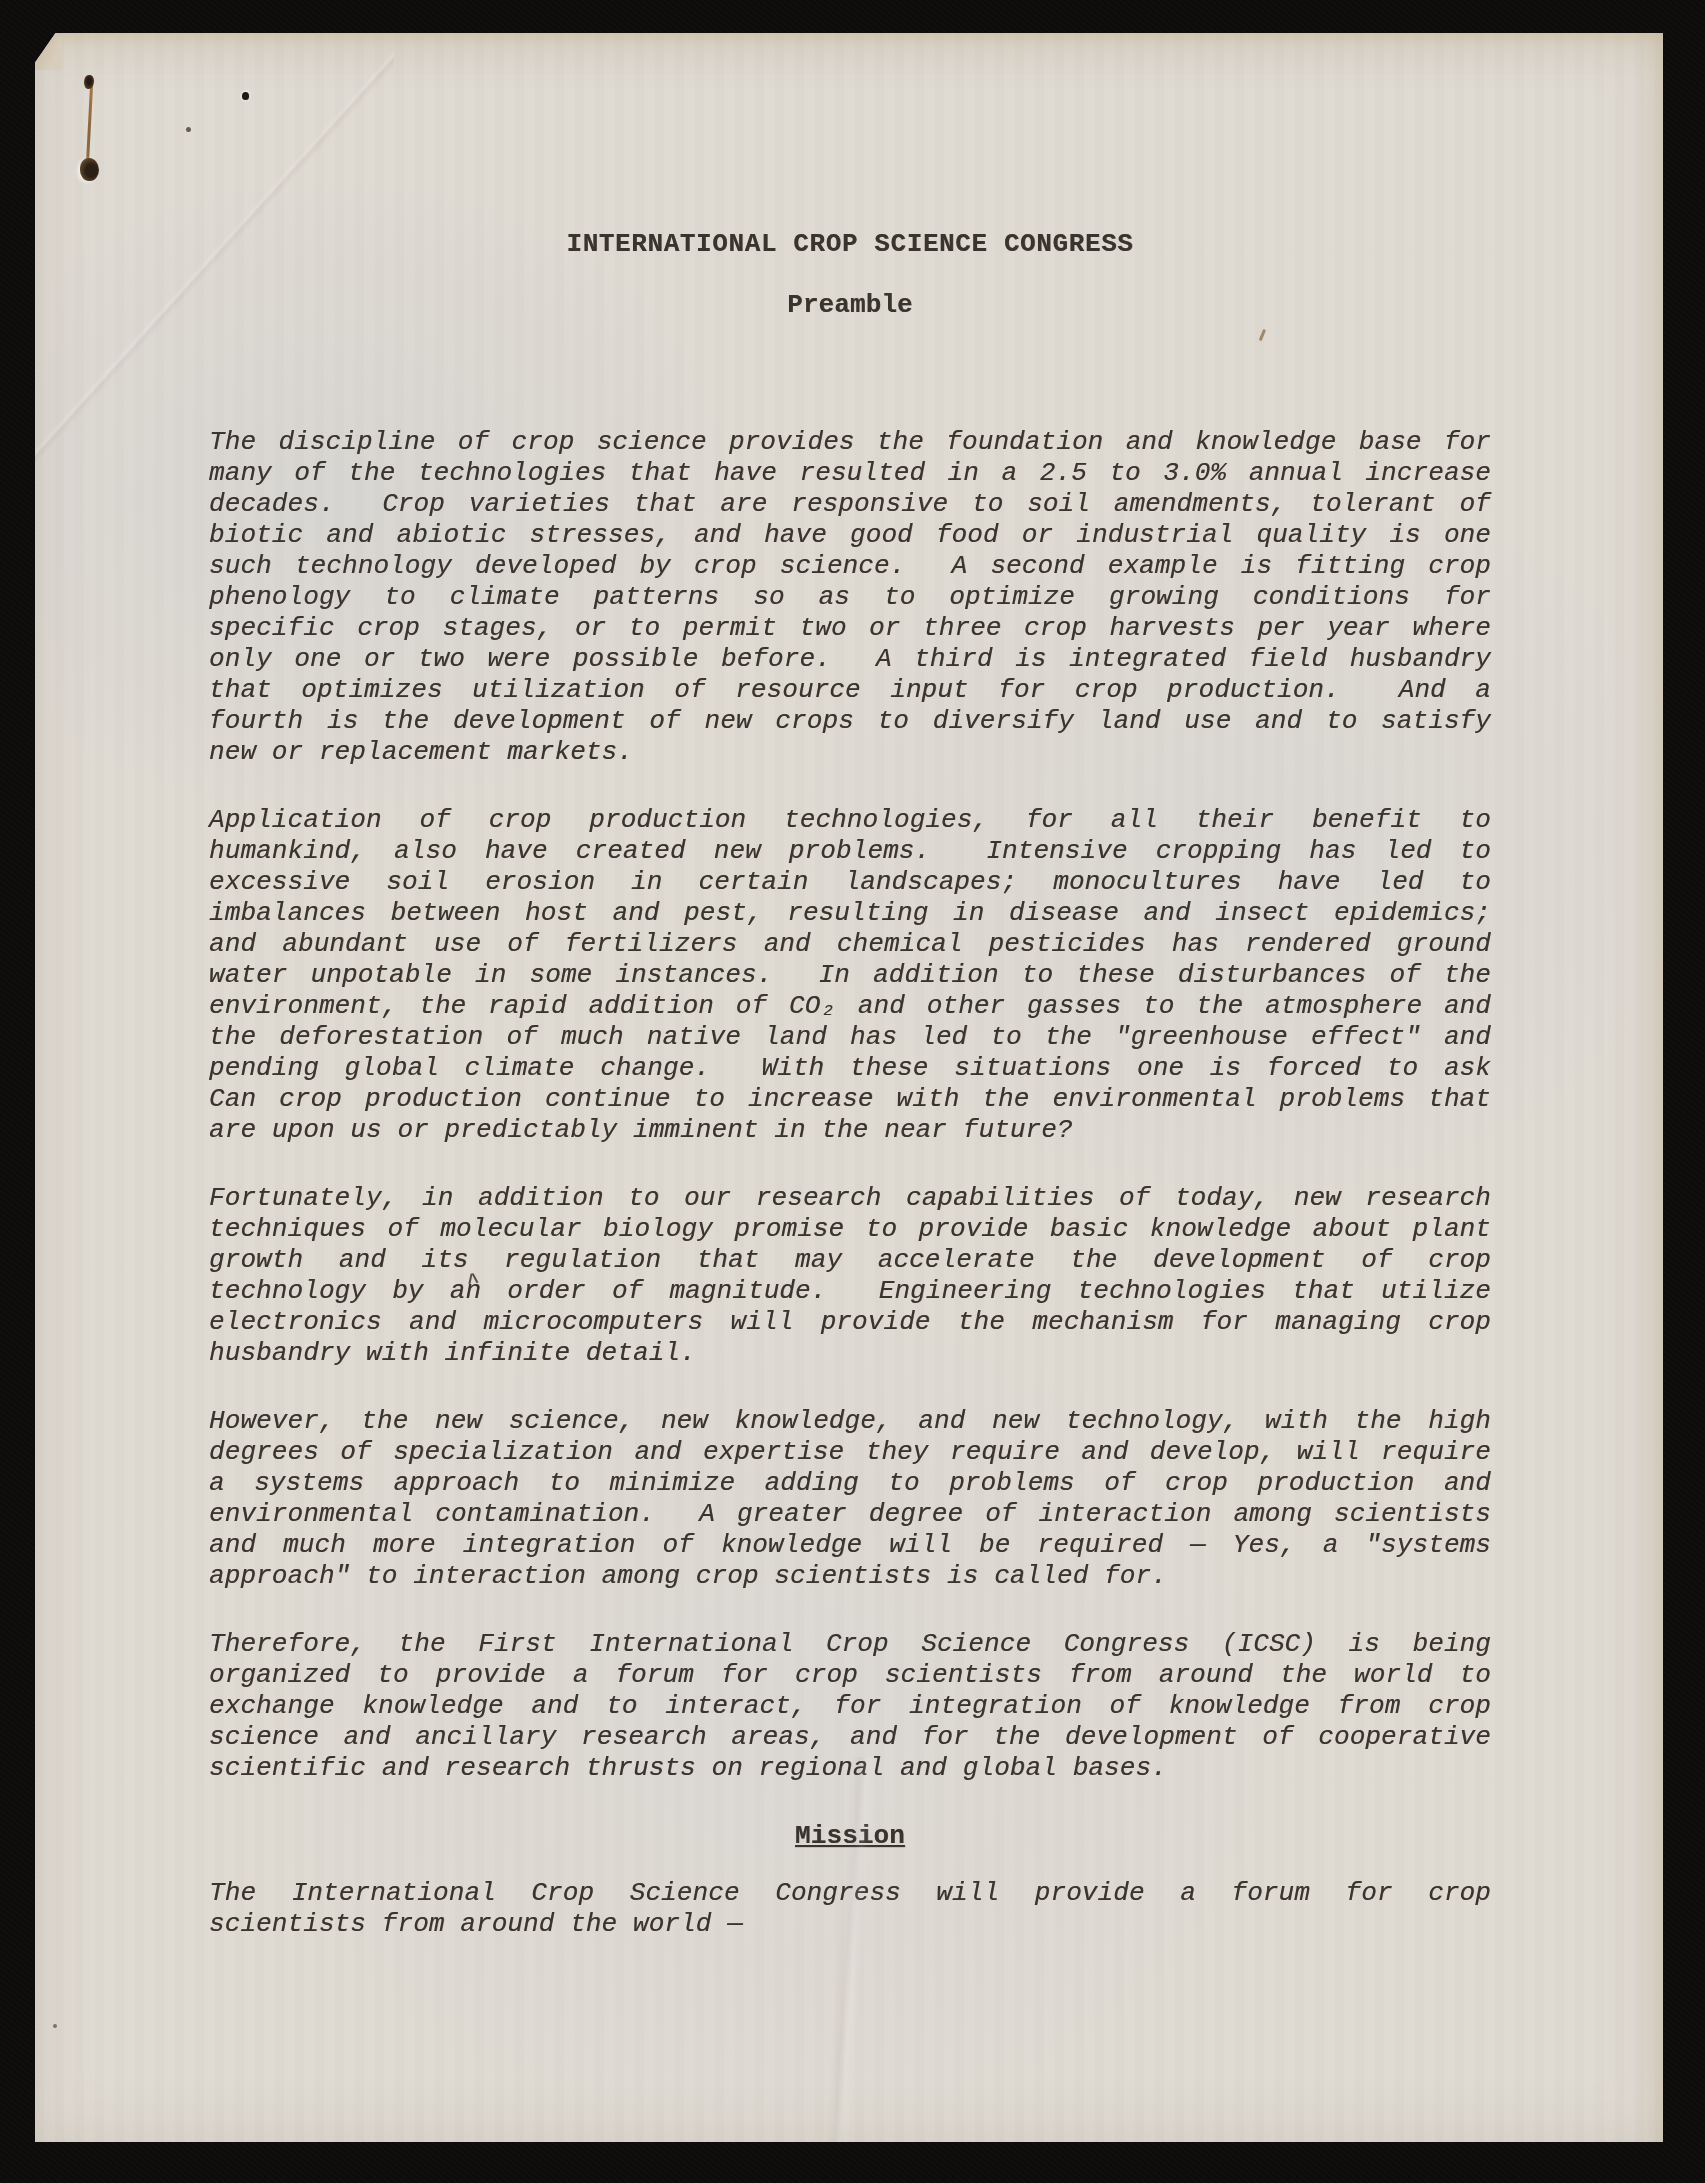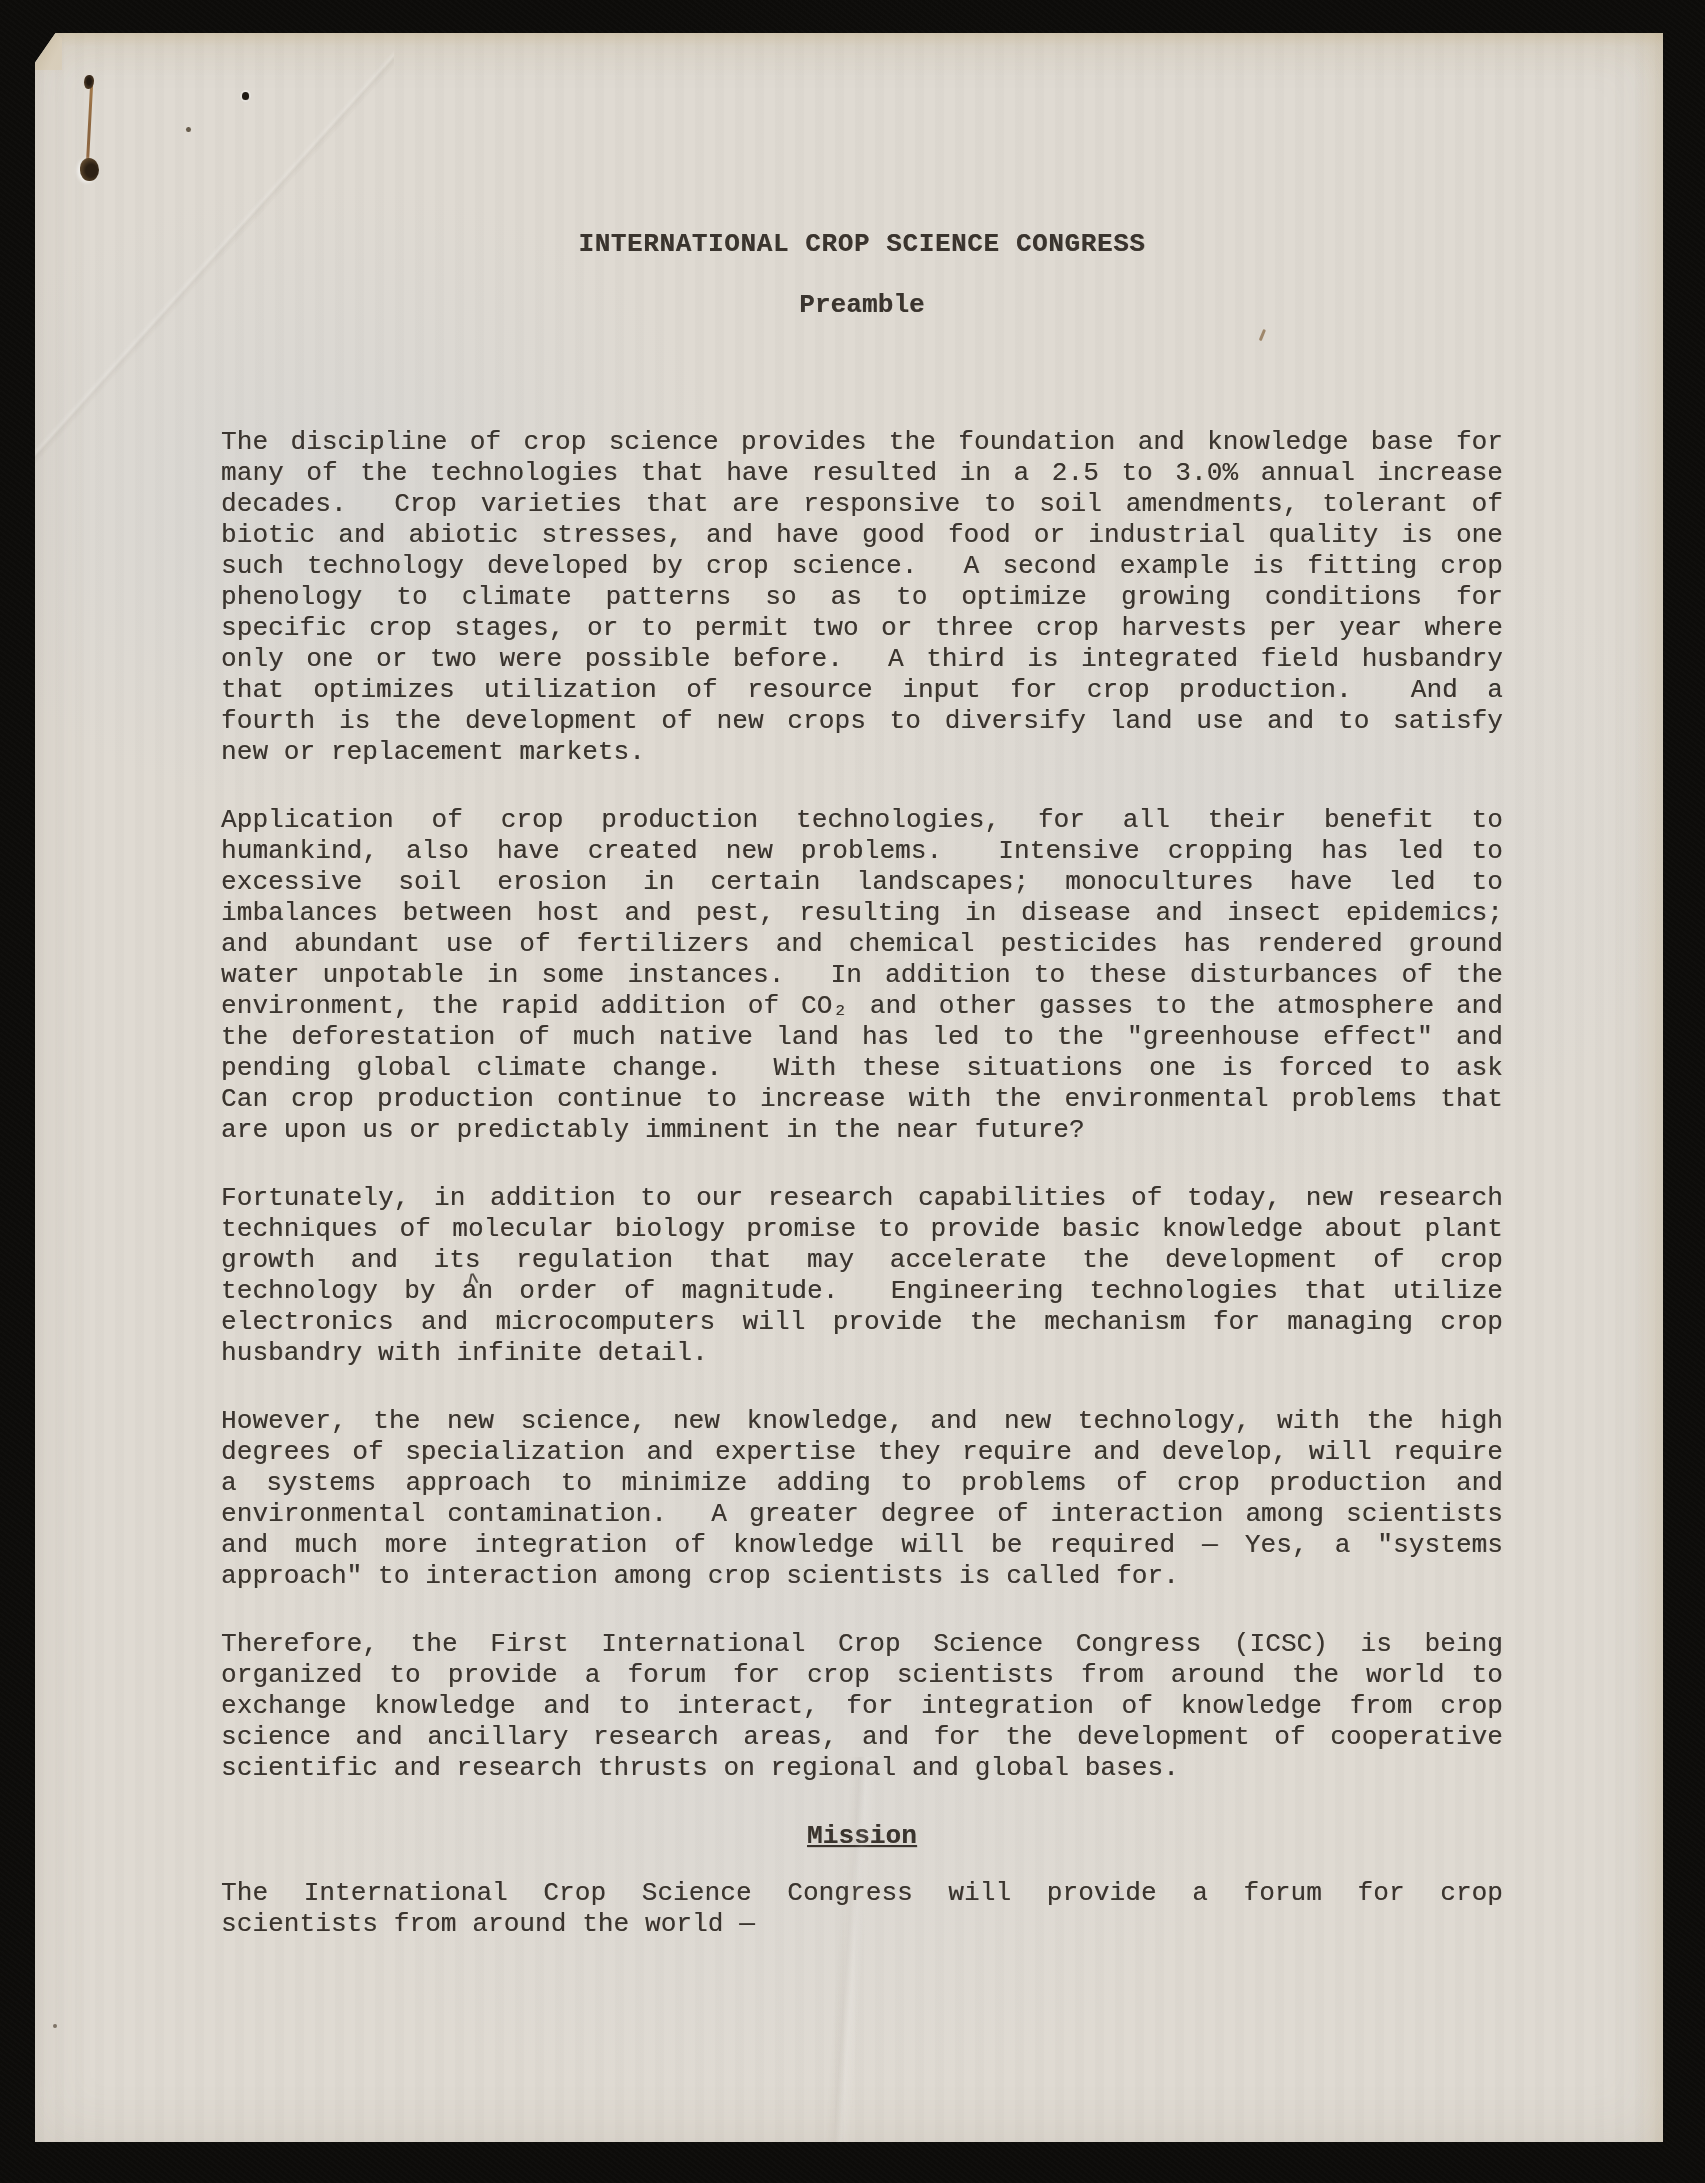--- a/index.html
+++ b/index.html
@@ -126,21 +126,21 @@
     top: 1241px;
     font-size: 19px;
     line-height: 19px;
     color: #57504a;
     transform: rotate(-8deg) scaleY(1.2);
     font-weight: 700;
   }
 
   .text-col {
     position: absolute;
-    left: 186px;
+    left: 174px;
     top: 196px;
     width: 1282px;
     font-size: 26px;
     line-height: 31px;
     letter-spacing: 0.1px;
     text-shadow: 0.3px 0.3px 0.4px rgba(58,52,46,0.55);
   }
 
   .doc-title {
     font-weight: 700;
@@ -157,20 +157,21 @@
   .doc-section:nth-child(1) .section-heading { margin-bottom: 106px; }
   .doc-section:nth-child(2) .section-heading { margin-bottom: 26px; text-decoration: underline; }
 
   .para { margin: 0 0 37px 0; }
   .doc-section:last-child .para:last-child { margin-bottom: 0; }
 
   .line {
     text-align: justify;
     text-align-last: justify;
     white-space: pre-wrap;
+    font-style: italic;
   }
   .para .line:last-child { text-align-last: left; }
 </style>
 </head>
 <body>
 
 <div class="canvas">
   <div class="paper">
 
     <div class="fold"></div>

